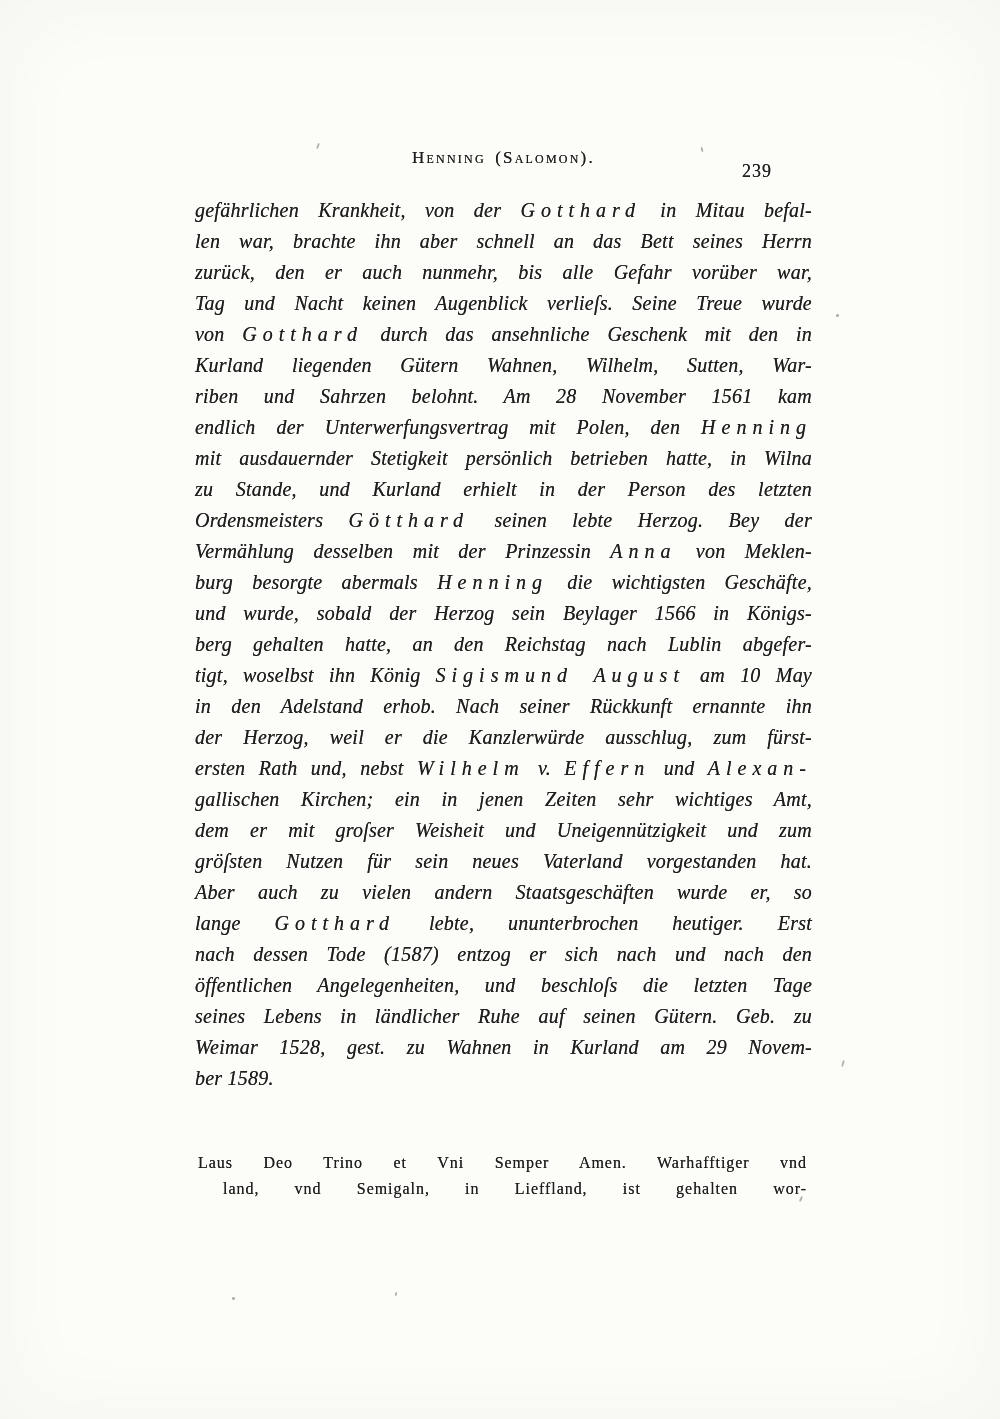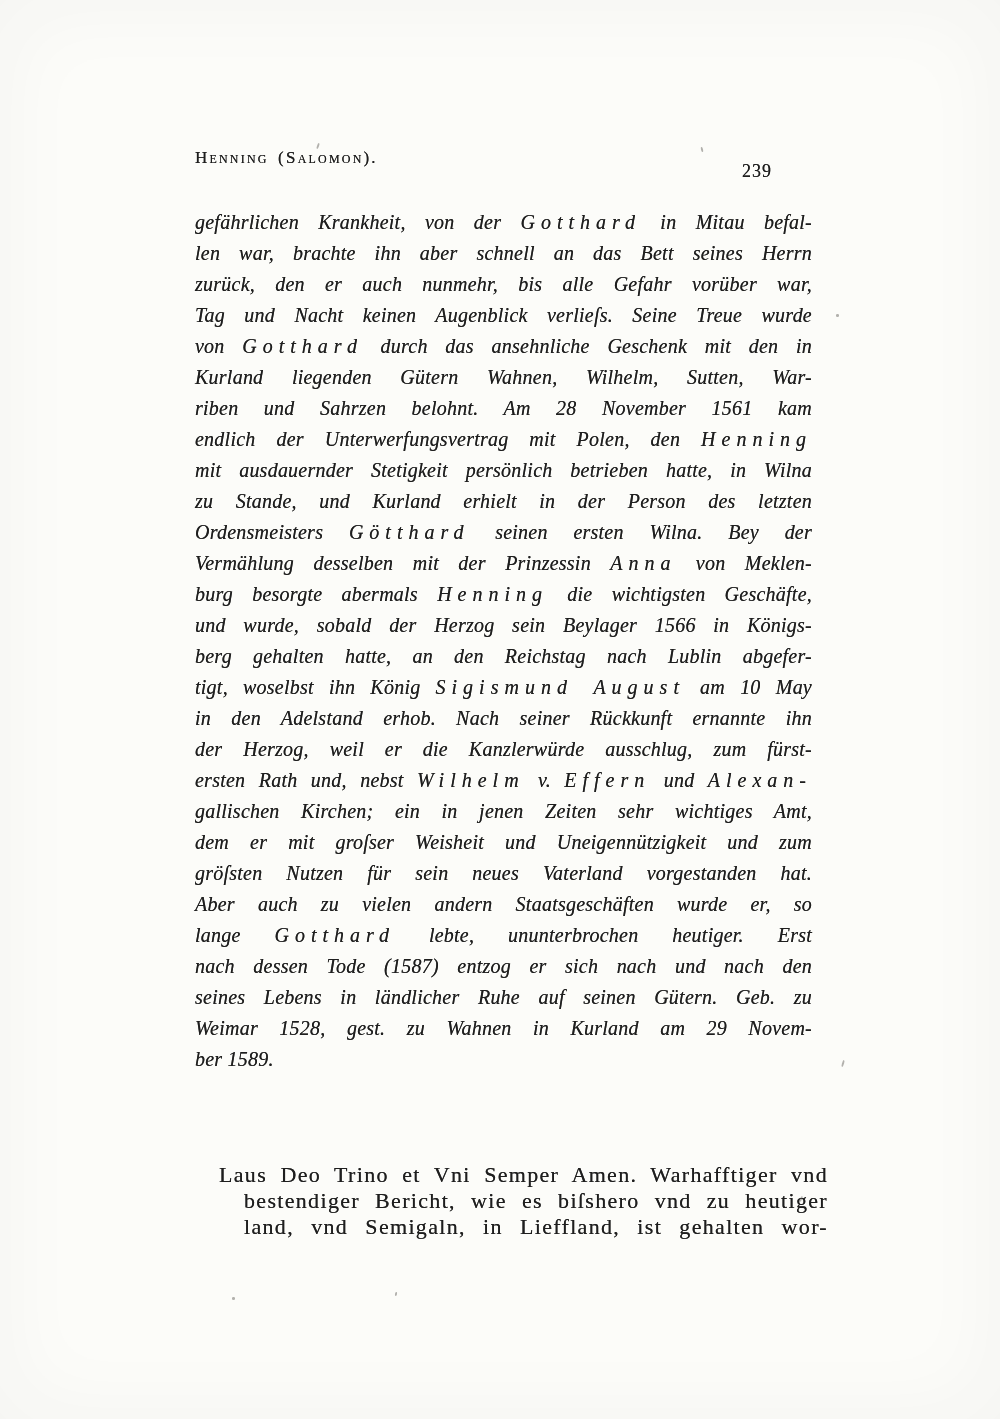--- a/index.html
+++ b/index.html
@@ -10,50 +10,49 @@
     margin:0 auto;
     background:var(--paper,#fcfcf9);
     color:var(--ink,#1e1e1e);
     overflow:hidden;
     box-shadow:inset 0 0 90px rgba(60,55,40,0.04);
   }
   .running-head{
     position:absolute;left:195px;top:148px;width:617px;height:30px;
   }
   .head-title{
-    display:block;text-align:left;
+    display:block;text-align:center;
     font-variant:small-caps;
     font-size:17px;letter-spacing:2.2px;word-spacing:3px;
     text-shadow:0 0 .6px rgba(25,25,25,.85);
   }
   .page-number{
     position:absolute;right:40px;top:13px;
     font-size:18px;letter-spacing:1px;
     text-shadow:0 0 .6px rgba(25,25,25,.85);
   }
   .para{
     position:absolute;
     text-shadow:0 0 .5px rgba(25,25,25,.8);
-    margin-top:12px;
   }
   .para .line{
     text-align:justify;
     text-align-last:justify;
   }
   .para .line.no-just{text-align-last:left;}
   .para .line.indent{margin-left:25px;}
   .para-biography{
     left:195px;top:195px;width:617px;
     font-style:italic;
     font-size:20px;line-height:31px;
     letter-spacing:0.012em;
   }
   .para-bibliography{
-    left:219px;top:1150px;width:609px;
-    font-size:22px;line-height:26px;
+    left:198px;top:1150px;width:609px;
+    font-size:16px;line-height:26px;
     letter-spacing:0.06em;
   }
   .spaced{letter-spacing:0.3em;}
   .speck{
     position:absolute;background:#4d4a45;border-radius:45%;opacity:.42;
   }
   .sp1{left:317px;top:143px;width:2px;height:6px;transform:rotate(20deg);}
   .sp2{left:701px;top:147px;width:2px;height:5px;transform:rotate(-14deg);}
   .sp3{left:836px;top:314px;width:3px;height:3px;}
   .sp4{left:842px;top:1060px;width:2px;height:7px;transform:rotate(16deg);}
@@ -75,43 +74,43 @@
       <div class="line"><span>gefährlichen Krankheit, von der </span><span class="spaced">Gotthard</span><span> in Mitau befal-</span></div>
       <div class="line"><span>len war, brachte ihn aber schnell an das Bett seines Herrn</span></div>
       <div class="line"><span>zurück, den er auch nunmehr, bis alle Gefahr vorüber war,</span></div>
       <div class="line"><span>Tag und Nacht keinen Augenblick verlieſs. Seine Treue wurde</span></div>
       <div class="line"><span>von </span><span class="spaced">Gotthard</span><span> durch das ansehnliche Geschenk mit den in</span></div>
       <div class="line"><span>Kurland liegenden Gütern Wahnen, Wilhelm, Sutten, War-</span></div>
       <div class="line"><span>riben und Sahrzen belohnt. Am 28 November 1561 kam</span></div>
       <div class="line"><span>endlich der Unterwerfungsvertrag mit Polen, den </span><span class="spaced">Henning</span></div>
       <div class="line"><span>mit ausdauernder Stetigkeit persönlich betrieben hatte, in Wilna</span></div>
       <div class="line"><span>zu Stande, und Kurland erhielt in der Person des letzten</span></div>
-      <div class="line"><span>Ordensmeisters </span><span class="spaced">Götthard</span><span> seinen ersten Wilna. Bey der</span></div>
+      <div class="line"><span>Ordensmeisters </span><span class="spaced">Götthard</span><span> seinen lebte Herzog. Bey der</span></div>
       <div class="line"><span>Vermählung desselben mit der Prinzessin </span><span class="spaced">Anna</span><span> von Meklen-</span></div>
       <div class="line"><span>burg besorgte abermals </span><span class="spaced">Henning</span><span> die wichtigsten Geschäfte,</span></div>
       <div class="line"><span>und wurde, sobald der Herzog sein Beylager 1566 in Königs-</span></div>
       <div class="line"><span>berg gehalten hatte, an den Reichstag nach Lublin abgefer-</span></div>
       <div class="line"><span>tigt, woselbst ihn König </span><span class="spaced">Sigismund August</span><span> am 10 May</span></div>
       <div class="line"><span>in den Adelstand erhob. Nach seiner Rückkunft ernannte ihn</span></div>
       <div class="line"><span>der Herzog, weil er die Kanzlerwürde ausschlug, zum fürst-</span></div>
       <div class="line"><span>ersten Rath und, nebst </span><span class="spaced">Wilhelm</span><span> v. </span><span class="spaced">Effern</span><span> und </span><span class="spaced">Alexan-</span></div>
       <div class="line"><span>gallischen Kirchen; ein in jenen Zeiten sehr wichtiges Amt,</span></div>
       <div class="line"><span>dem er mit groſser Weisheit und Uneigennützigkeit und zum</span></div>
       <div class="line"><span>gröſsten Nutzen für sein neues Vaterland vorgestanden hat.</span></div>
       <div class="line"><span>Aber auch zu vielen andern Staatsgeschäften wurde er, so</span></div>
       <div class="line"><span>lange </span><span class="spaced">Gotthard</span><span> lebte, ununterbrochen heutiger. Erst</span></div>
       <div class="line"><span>nach dessen Tode (1587) entzog er sich nach und nach den</span></div>
+      <div class="line"><span>öffentlichen Angelegenheiten, und beschloſs die letzten Tage</span></div>
       <div class="line"><span>seines Lebens in ländlicher Ruhe auf seinen Gütern. Geb. zu</span></div>
       <div class="line"><span>Weimar 1528, gest. zu Wahnen in Kurland am 29 Novem-</span></div>
       <div class="line no-just"><span>ber 1589.</span></div>
     </div>
 
   <div class="para para-bibliography">
       <div class="line"><span>Laus Deo Trino et Vni Semper Amen. Warhafftiger vnd</span></div>
-      <div class="line indent"><span>bestendiger Bericht, wie es biſshero vnd zu heutiger</span></div>
       <div class="line indent"><span>land, vnd Semigaln, in Lieffland, ist gehalten wor-</span></div>
     </div>
 
   <span class="speck sp1"></span>
   <span class="speck sp2"></span>
   <span class="speck sp3"></span>
   <span class="speck sp4"></span>
   <span class="speck sp5"></span>
   <span class="speck sp6"></span>
   <span class="speck sp7"></span>

